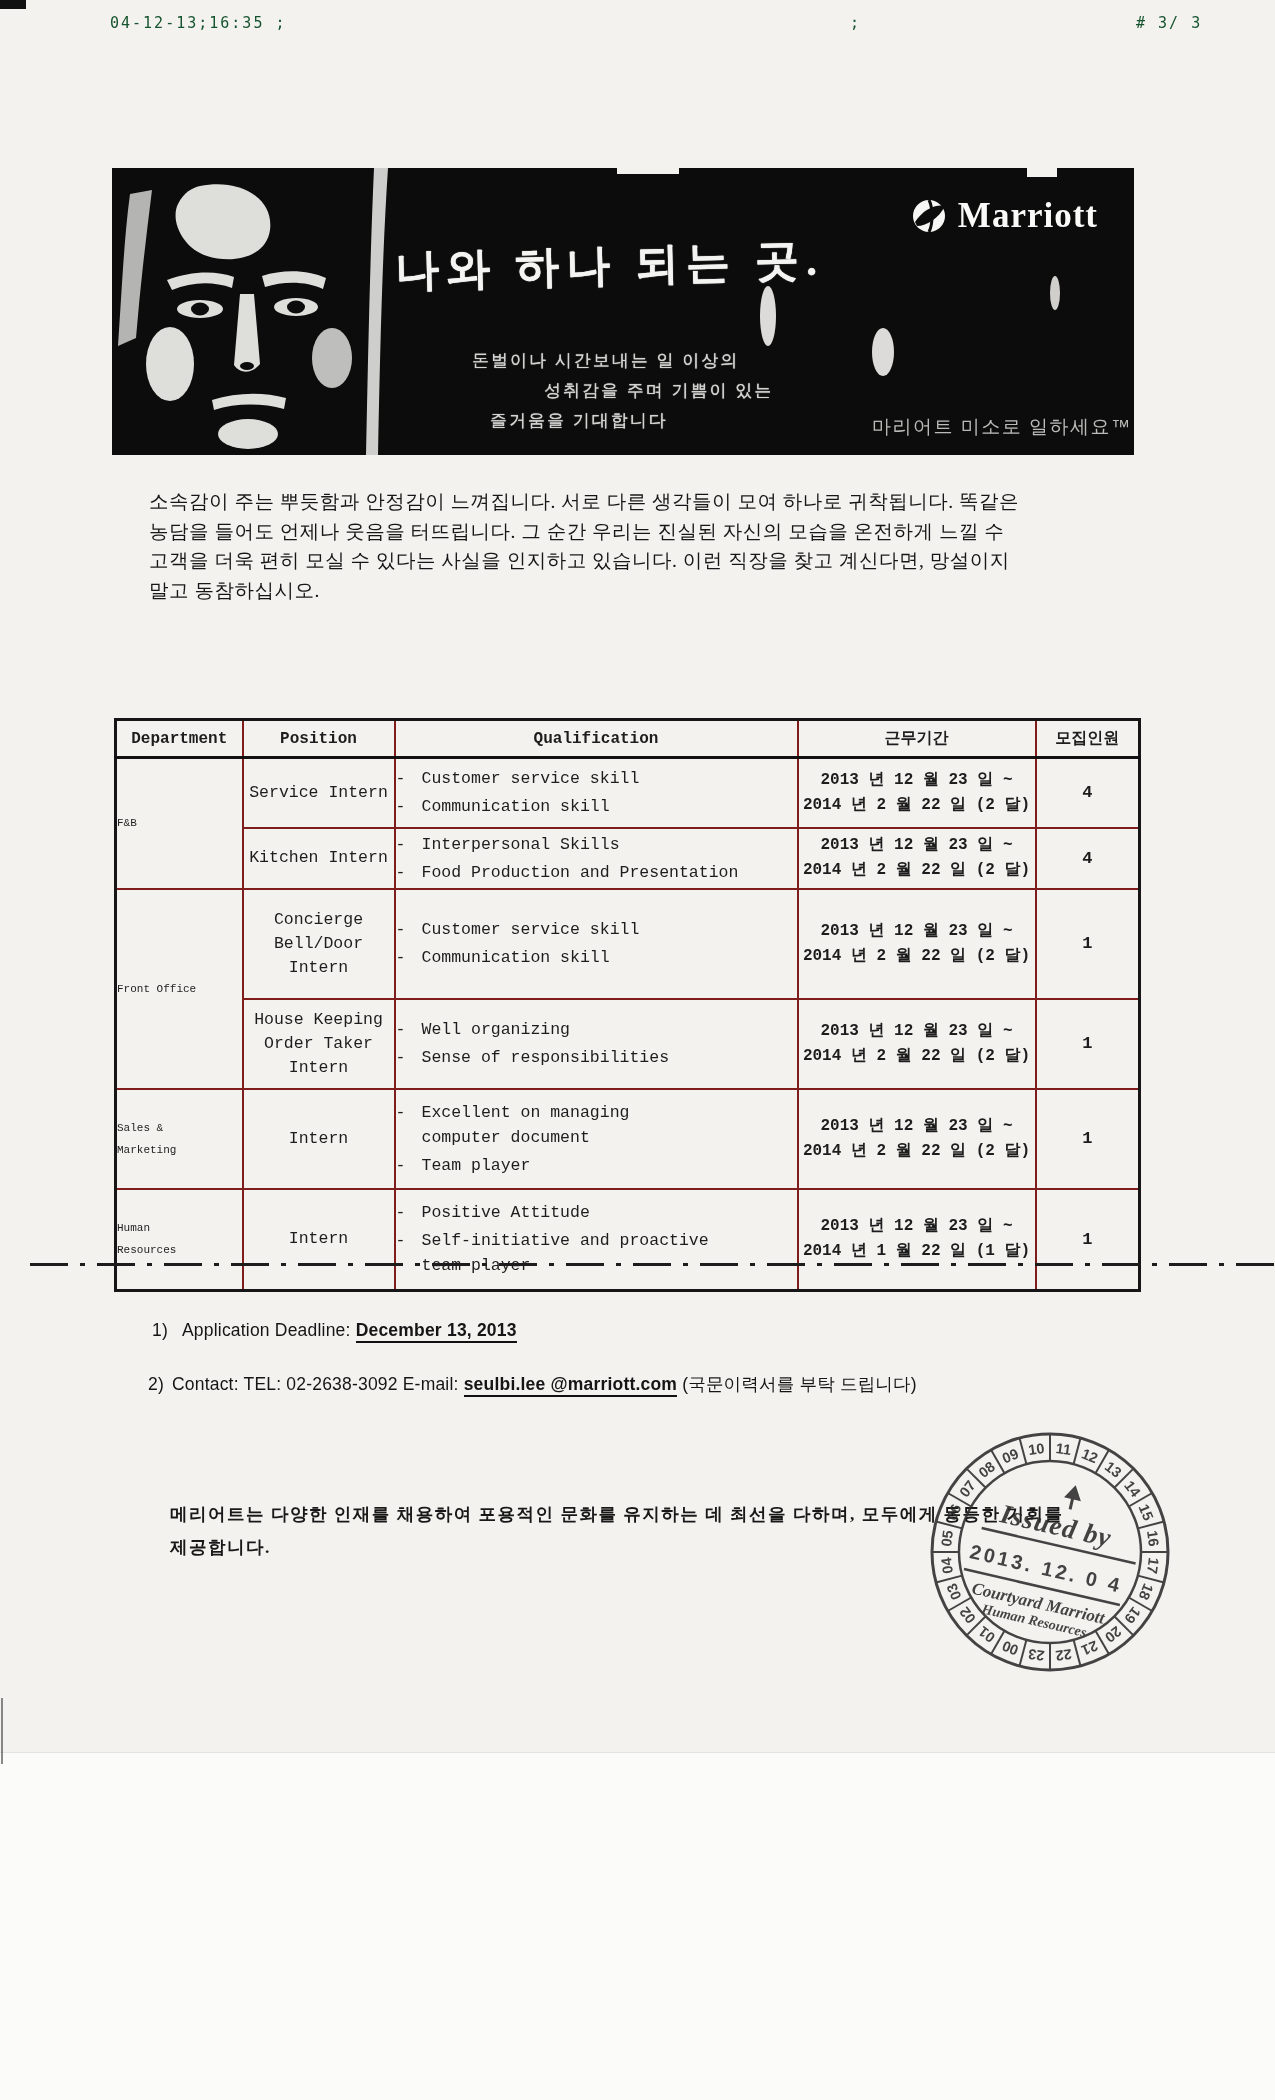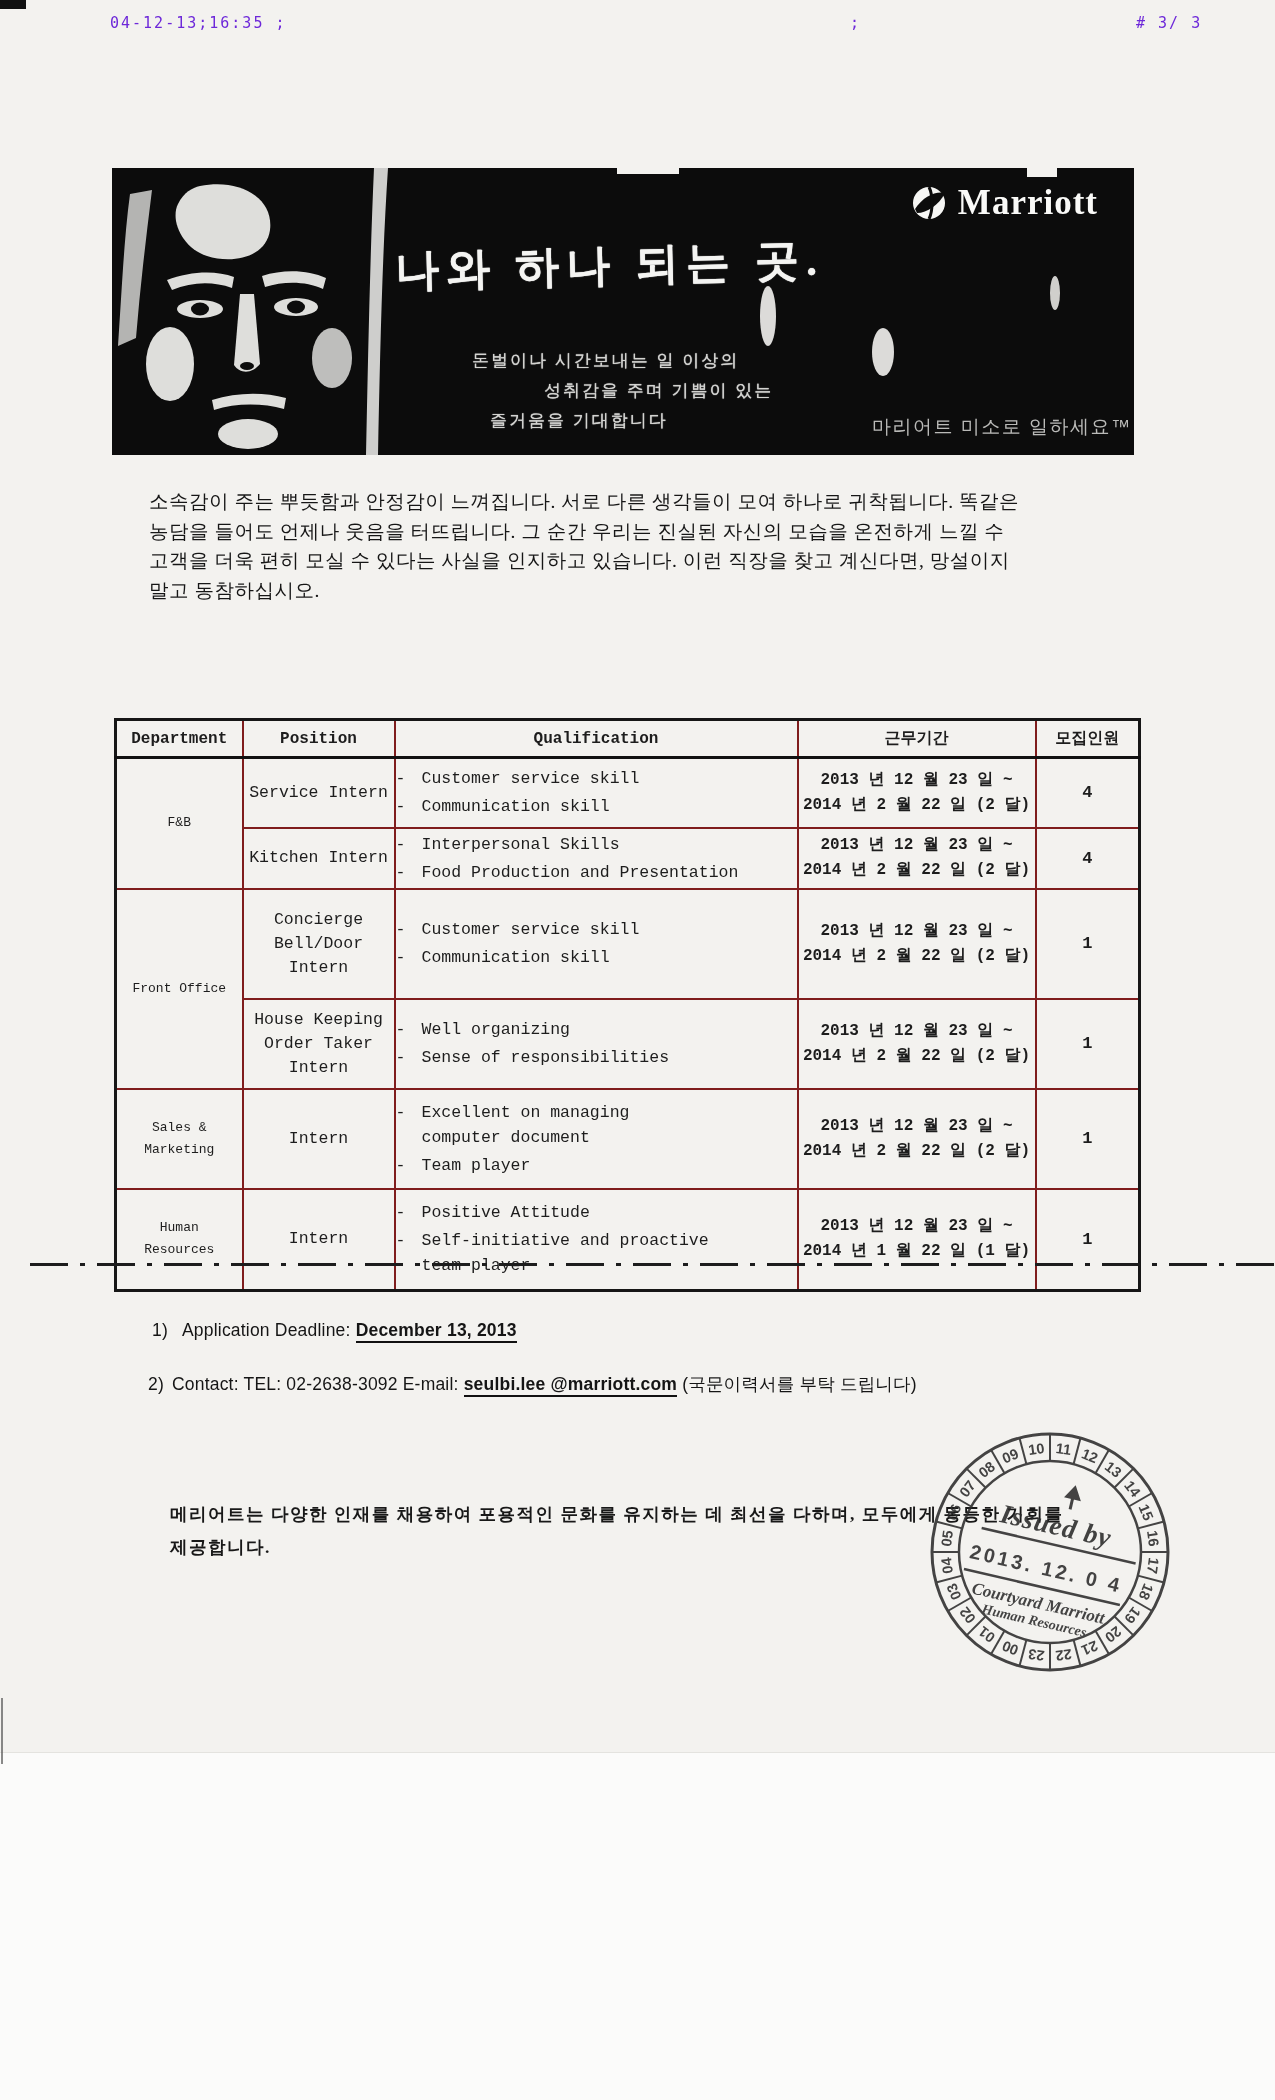--- a/index.html
+++ b/index.html
@@ -5,52 +5,52 @@
   html,body{margin:0;padding:0;}
   body{
     width:1275px;height:2100px;position:relative;overflow:hidden;
     background:#f3f2ef;
     font-family:"Liberation Sans",sans-serif;
     color:#1d1d1d;
   }
   .abs{position:absolute;}
 
   
-  .fax{font-family:"DejaVu Sans Mono",monospace;font-size:15px;color:#6d28d9;letter-spacing:2px;}
+  .fax{font-family:"DejaVu Sans Mono",monospace;font-size:15px;color:#14532d;letter-spacing:2px;}
   .corner-mark{left:0;top:0;width:26px;height:9px;background:#111;}
 
   
   .banner{left:112px;top:168px;width:1022px;height:287px;background:#0c0c0c;overflow:hidden;}
   .banner .slogan{
     position:absolute;left:283px;top:68px;
     font-size:44px;font-weight:700;color:#f4f4f2;letter-spacing:7px;
     transform:rotate(-1.5deg);text-shadow:0 0 1px #fff;
     font-family:"Liberation Serif",serif;
   }
   .banner .sublines{position:absolute;left:250px;top:178px;color:#e9e9e6;font-size:17px;letter-spacing:2px;opacity:.9;}
   .banner .sublines .sl{line-height:30px;white-space:nowrap;text-shadow:0 0 1px #fff;}
   .banner .sl.sl1{margin-left:110px;}
   .banner .sl.sl2{margin-left:182px;}
   .banner .sl.sl3{margin-left:128px;}
   .banner .tagline{position:absolute;left:760px;top:246px;font-size:19px;color:#d9d9d6;letter-spacing:1.5px;opacity:.85;white-space:nowrap;}
-  .banner .logo{position:absolute;right:36px;top:15px;display:flex;align-items:center;gap:9px;justify-content:flex-end;}
+  .banner .logo{position:absolute;right:36px;top:28px;display:flex;align-items:center;gap:9px;justify-content:flex-end;}
   .banner .logo .brand{font-family:"Liberation Serif",serif;font-weight:700;font-size:35px;color:#fafaf8;letter-spacing:1px;}
   .nick{position:absolute;background:#f3f2ef;}
 
   
   .intro{left:113px;top:487px;width:1060px;font-family:"Liberation Serif",serif;
     font-size:19.5px;letter-spacing:.5px;color:#161616;}
   .intro .ln{line-height:29.5px;white-space:nowrap;margin-left:36px;}
 
   
   table.jobs{position:absolute;left:114px;top:718px;width:1024px;border-collapse:collapse;table-layout:fixed;
     border:3px solid #161616;background:transparent;}
   table.jobs th,table.jobs td{border:2px solid #7f1d1d;padding:0;vertical-align:middle;font-family:Liberation Mono, monospace;}
   table.jobs thead th{height:35px;font-size:16px;font-weight:600;text-align:center;border-bottom:3px solid #111;}
-  td.dept{text-align:center;font-size:13px;line-height:22px;}
+  td.dept{font-size:11px;line-height:22px;}
   td.pos{text-align:center;font-size:16.5px;line-height:24px;white-space:pre-line;}
   td.qual{padding-left:36px;padding-right:8px;}
   .q{display:flex;gap:16px;font-size:16.5px;line-height:25px;margin:3px 0;}
   .q .dash{flex:0 0 10px;}
   td.period{text-align:center;font-size:16px;font-weight:600;line-height:25px;}
   td.cnt{text-align:center;font-size:17px;font-weight:600;}
   tr.r1{height:70px;} tr.r2{height:52px;} tr.r3{height:110px;}
   tr.r4{height:90px;} tr.r5{height:100px;} tr.r6{height:102px;}
 
   

